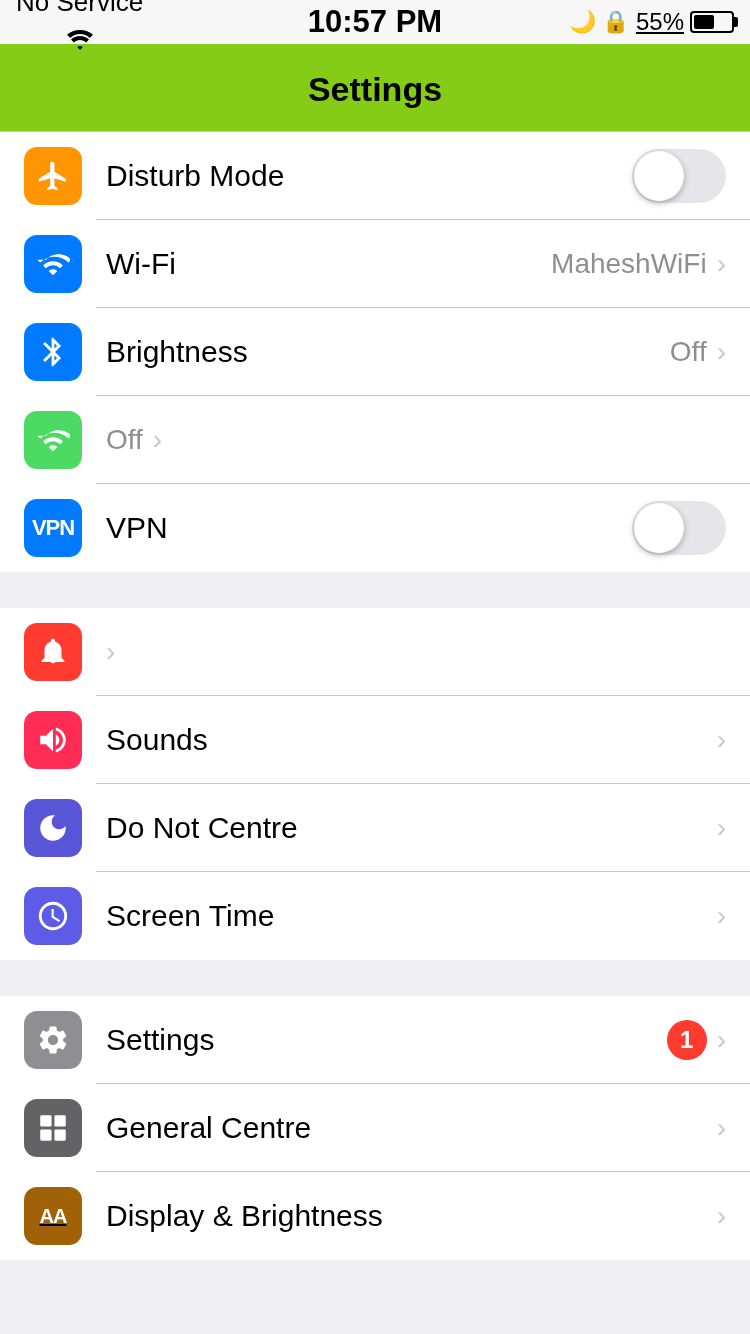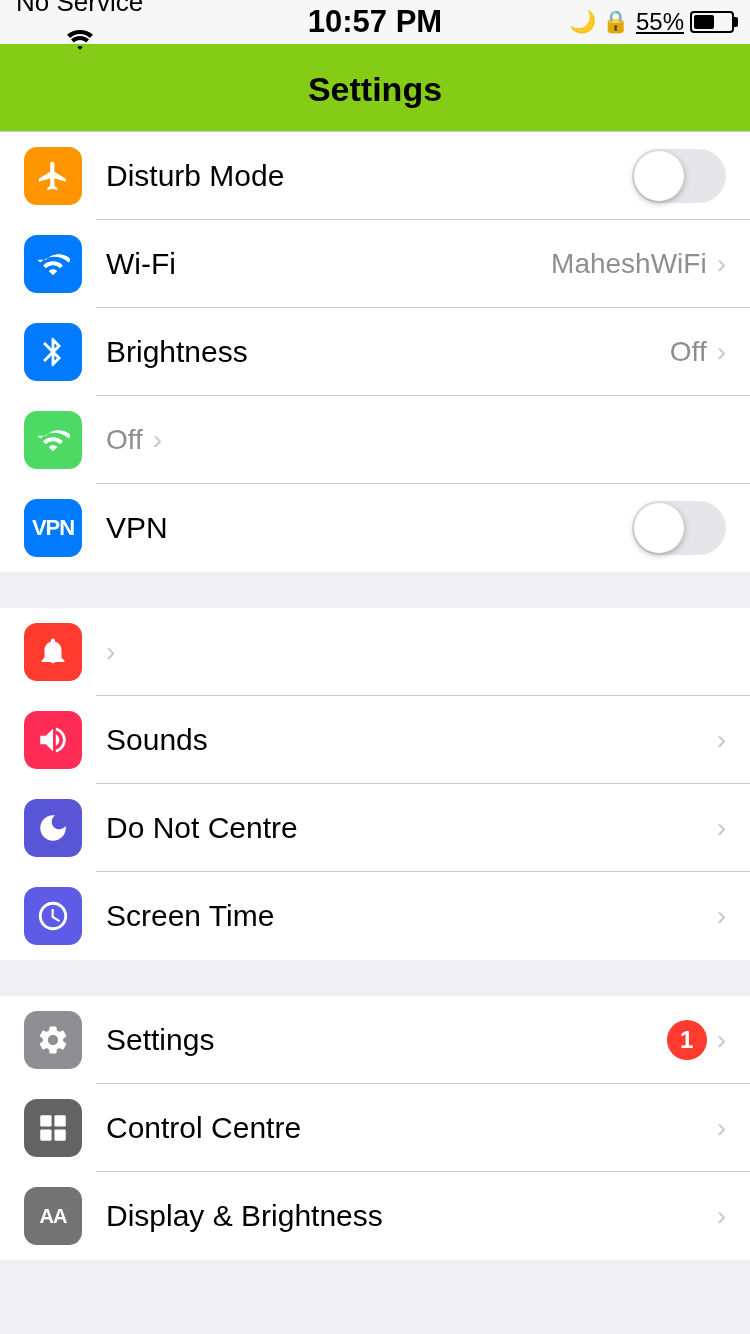--- a/index.html
+++ b/index.html
@@ -184,21 +184,21 @@
     .bg-blue { background: #007aff; }
     .bg-blue-mid { background: #007aff; }
     .bg-green { background: #4cd964; }
     .bg-blue-dark { background: #007aff; }
     .bg-red { background: #ff3b30; }
     .bg-pink { background: #ff2d55; }
     .bg-purple { background: #5856d6; }
     .bg-purple2 { background: #5e5ce6; }
     .bg-gray { background: #8e8e93; }
     .bg-gray2 { background: #636366; }
-    .bg-blue2 { background: #737373; }
+    .bg-blue2 { background: #a16207; text-decoration: underline; }
 
     
     .icon-svg {
       width: 34px;
       height: 34px;
       fill: white;
     }
     .icon-text {
       color: white;
       font-size: 22px;
@@ -357,21 +357,21 @@
 
   <div class="settings-item">
     <div class="settings-icon bg-gray2">
       <svg class="icon-svg" viewBox="0 0 24 24">
           <rect x="3" y="3" width="8" height="8" rx="1"></rect>
           <rect x="13" y="3" width="8" height="8" rx="1"></rect>
           <rect x="3" y="13" width="8" height="8" rx="1"></rect>
           <rect x="13" y="13" width="8" height="8" rx="1"></rect>
         </svg>
     </div>
-    <span class="settings-label">Control Centre</span>
+    <span class="settings-label">General Centre</span>
     <span class="chevron">›</span>
   </div>
 
   <div class="settings-item">
     <div class="settings-icon bg-blue2">
       <span class="icon-text" style="font-size:20px;font-weight:700;letter-spacing:-1px;">AA</span>
     </div>
     <span class="settings-label">Display &amp; Brightness</span>
     <span class="chevron">›</span>
   </div>

